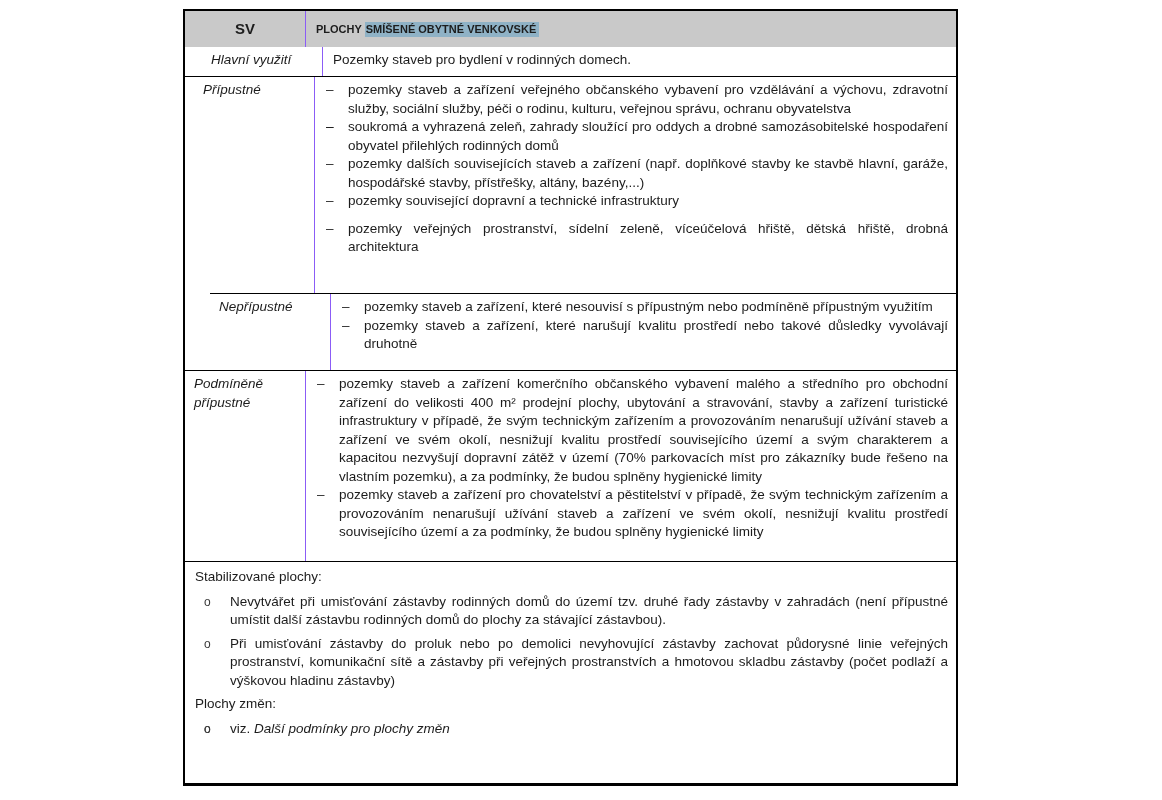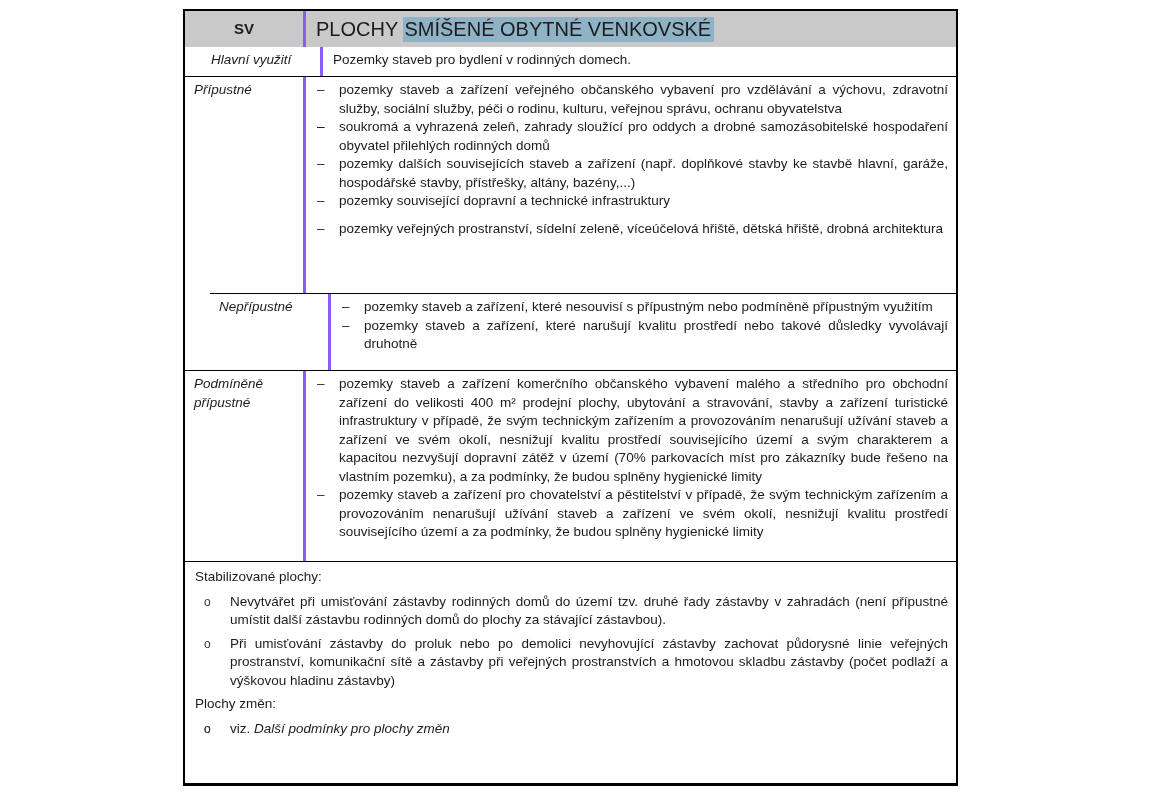--- a/index.html
+++ b/index.html
@@ -23,21 +23,21 @@
   .row + .row { border-top: 1px solid #000; }
 
   .header-row {
     background: #c9c9c9;
     min-height: 36px;
     align-items: center;
   }
   .cell.label-cell {
     width: 121px;
     flex: 0 0 121px;
-    border-right: 3px solid #8b5cf6;
+    border-right: 1px solid #8b5cf6;
     padding: 4px 6px 4px 9px;
     font-style: italic;
     font-size: 13.5px;
     line-height: 18.5px;
   }
   .cell.content-cell {
     flex: 1 1 auto;
     padding: 4px 8px 5px 10px;
     font-size: 13.5px;
     line-height: 18.5px;
@@ -45,32 +45,32 @@
   .header-row .label-cell {
     font-style: normal;
     font-weight: bold;
     font-size: 15px;
     text-align: center;
     padding: 8px 4px;
     align-self: stretch;
     display: flex; align-items: center; justify-content: center;
   }
   .header-row .content-cell {
-    font-weight: normal;
-    font-size: 20px;
+    font-weight: bold;
+    font-size: 11px;
     padding: 8px 8px 8px 10px;
   }
   .title-highlight {
     background: #8fb2c6;
     padding: 1px 3px 2px 1px;
   }
 
   
   .row-hlavni-vyuziti   { min-height: 29px; margin-left: 17px; }
-  .row-pripustne        { min-height: 217px; }
+  .row-pripustne        { min-height: 217px; padding-left: 9px; }
   .row-nepripustne      { min-height: 77px; margin-left: 25px; }
   .row-podminene-pripustne { min-height: 191px; }
   .row-podminky-prostoroveho-usporadani { min-height: 222px; }
 
   .text-block { text-align: left; }
 
   .dash-item, .circle-item {
     position: relative;
     text-align: justify;
   }

